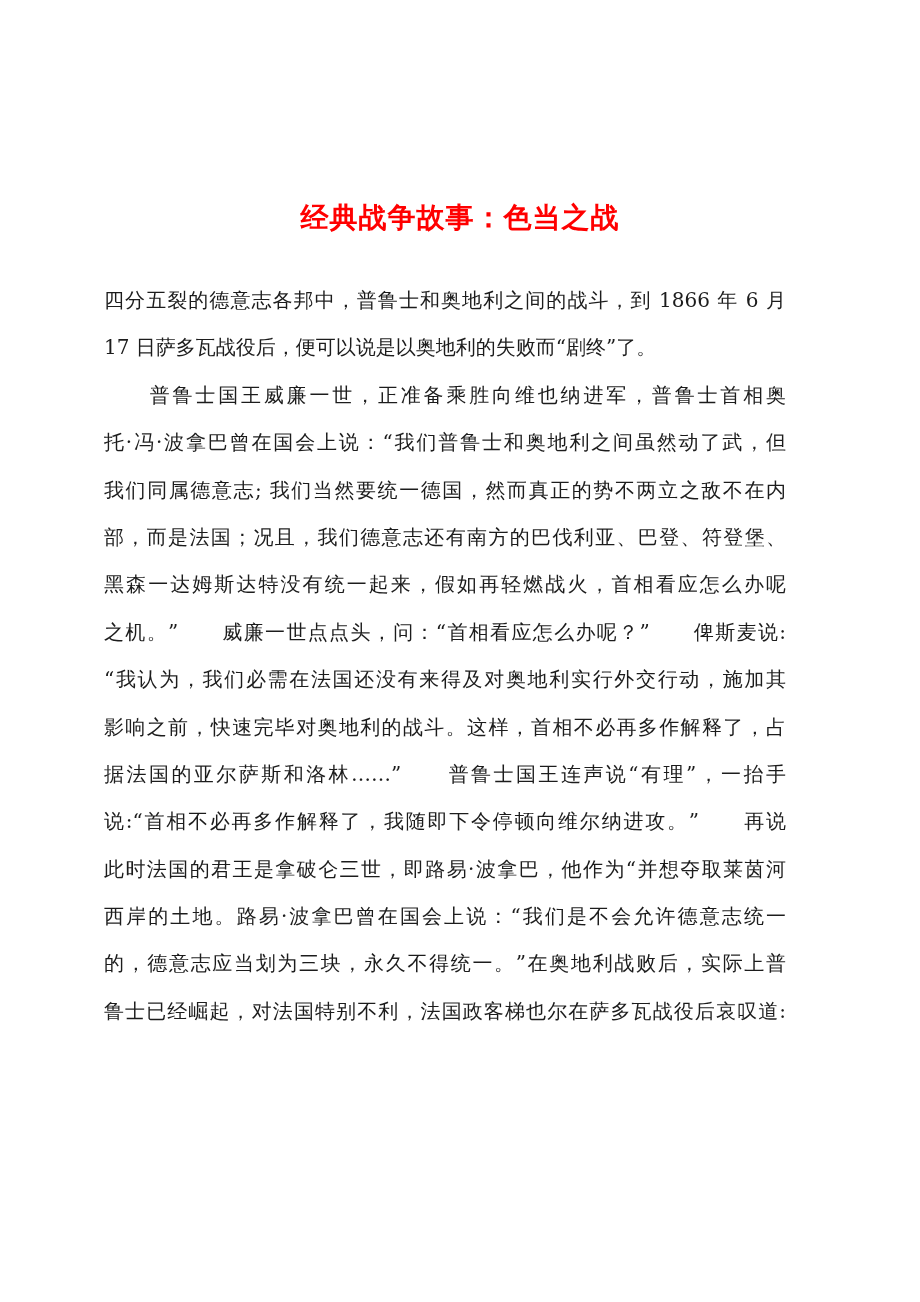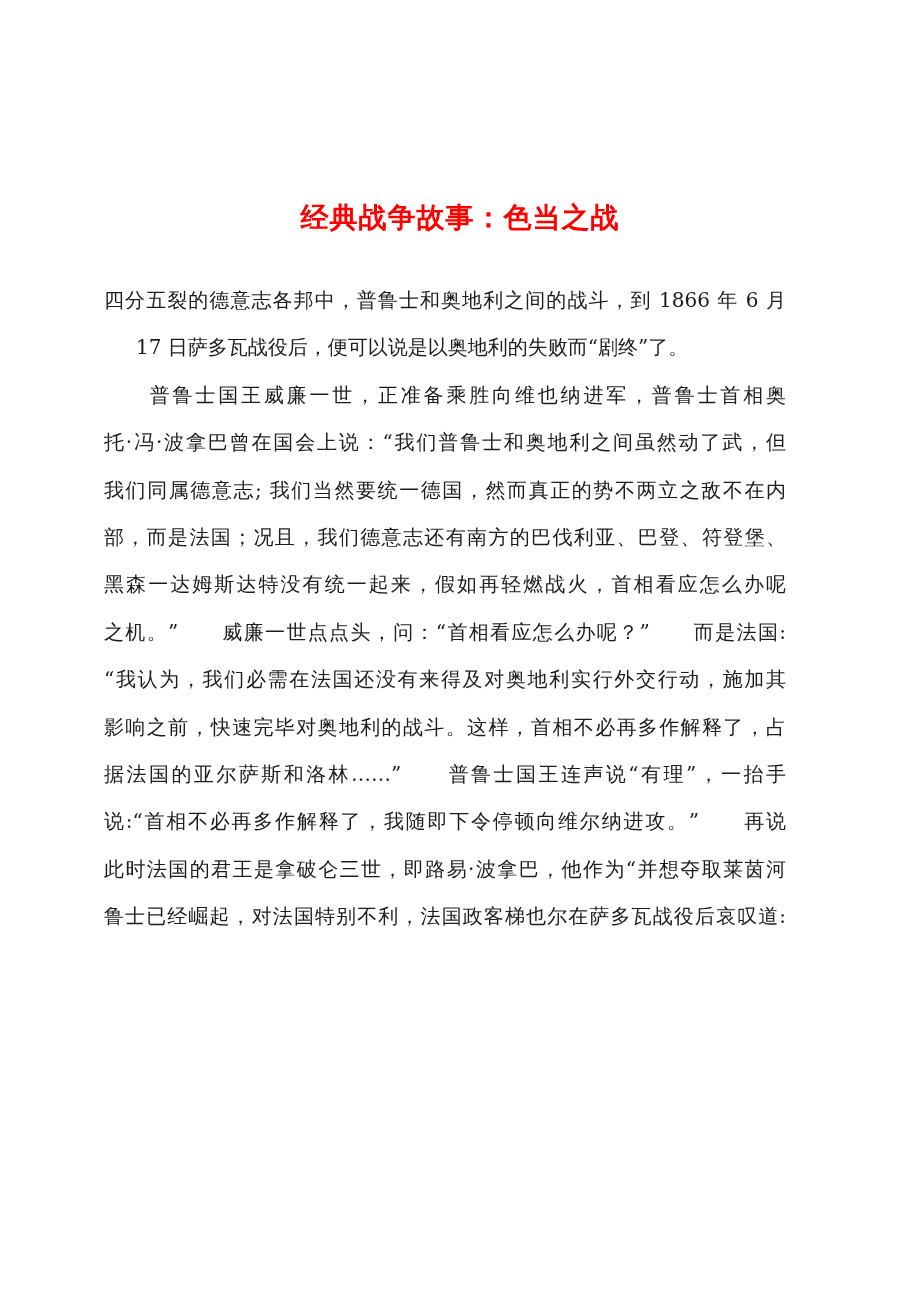--- a/index.html
+++ b/index.html
@@ -38,42 +38,43 @@
     line-height: 47.4px;
     font-size: 20px;
     text-align: justify;
     text-align-last: justify;
     text-justify: inter-character;
     overflow: hidden;
     white-space: nowrap;
   }
   .body-line.natural-end {
     text-align-last: left;
-    margin-left: 32px;
   }
 </style>
 </head>
 <body>
 
 <div class="page" style="background: rgb(255, 255, 255);">
 
   <div class="doc-title" style="color: rgb(255, 0, 0);">经典战争故事：色当之战</div>
 
   <div class="doc-body" style="color: rgb(28, 28, 28);">
 
     <div class="body-line">四分五裂的德意志各邦中，普鲁士和奥地利之间的战斗，到 1866 年 6 月</div>
     <div class="body-line natural-end">17 日萨多瓦战役后，便可以说是以奥地利的失败而“剧终”了。</div>
 
     <div class="body-line">　　普鲁士国王威廉一世，正准备乘胜向维也纳进军，普鲁士首相奥</div>
     <div class="body-line">托·冯·波拿巴曾在国会上说：“我们普鲁士和奥地利之间虽然动了武，但</div>
     <div class="body-line">我们同属德意志; 我们当然要统一德国，然而真正的势不两立之敌不在内</div>
     <div class="body-line">部，而是法国；况且，我们德意志还有南方的巴伐利亚、巴登、符登堡、</div>
     <div class="body-line">黑森一达姆斯达特没有统一起来，假如再轻燃战火，首相看应怎么办呢</div>
-    <div class="body-line">之机。”　　威廉一世点点头，问：“首相看应怎么办呢？”　　而是法国:</div>
+    <div class="body-line">之机。”　　威廉一世点点头，问：“首相看应怎么办呢？”　　俾斯麦说:</div>
     <div class="body-line">“我认为，我们必需在法国还没有来得及对奥地利实行外交行动，施加其</div>
     <div class="body-line">影响之前，快速完毕对奥地利的战斗。这样，首相不必再多作解释了，占</div>
     <div class="body-line">据法国的亚尔萨斯和洛林……”　　普鲁士国王连声说“有理”，一抬手</div>
     <div class="body-line">说:“首相不必再多作解释了，我随即下令停顿向维尔纳进攻。”　　再说</div>
     <div class="body-line">此时法国的君王是拿破仑三世，即路易·波拿巴，他作为“并想夺取莱茵河</div>
+    <div class="body-line">西岸的土地。路易·波拿巴曾在国会上说：“我们是不会允许德意志统一</div>
+    <div class="body-line">的，德意志应当划为三块，永久不得统一。”在奥地利战败后，实际上普</div>
     <div class="body-line">鲁士已经崛起，对法国特别不利，法国政客梯也尔在萨多瓦战役后哀叹道:</div>
 
   </div>
 </div>
 
 </body></html>

